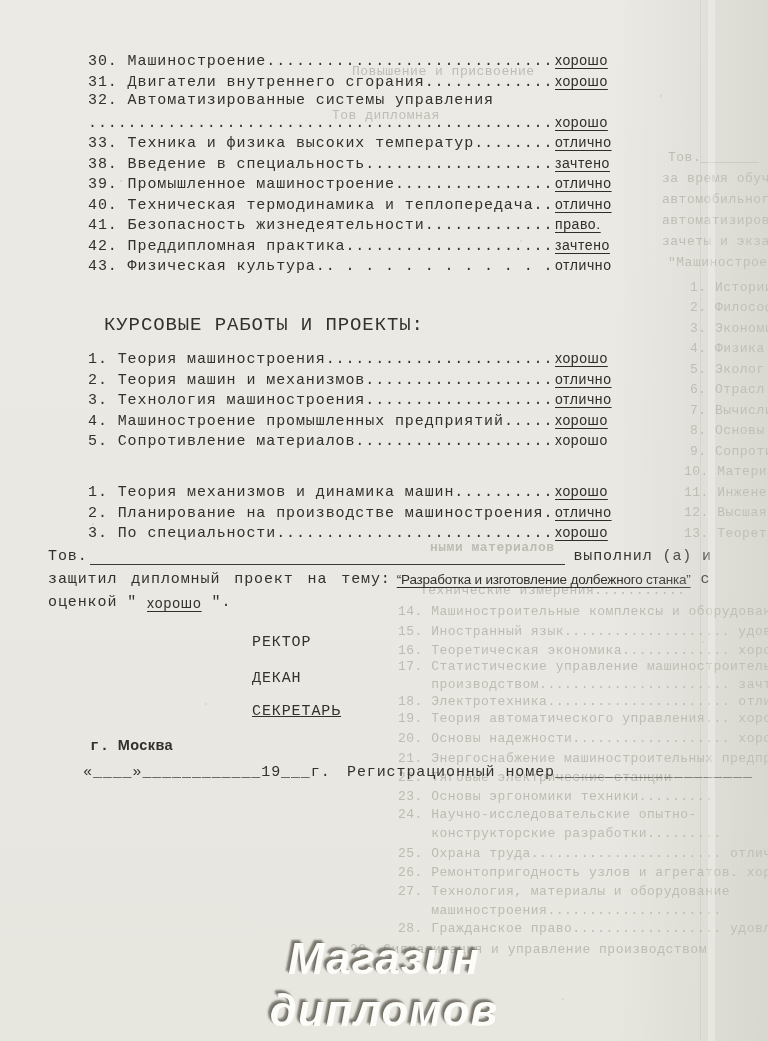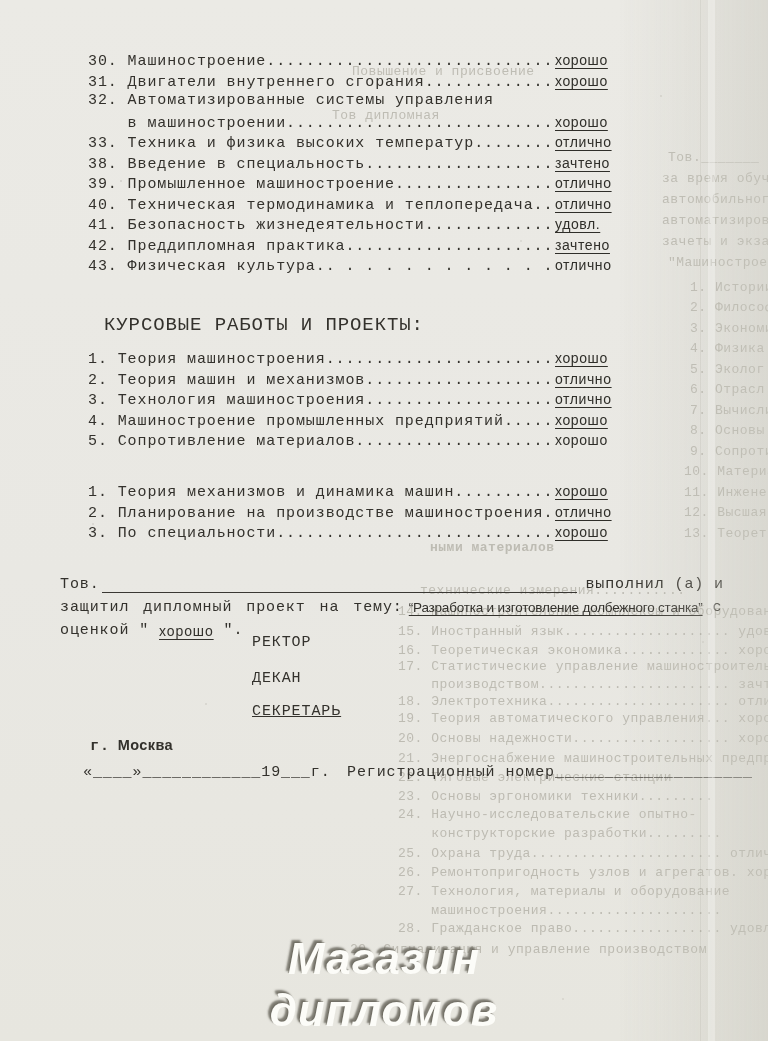--- a/index.html
+++ b/index.html
@@ -37,21 +37,21 @@
   .lbl{white-space:pre;flex:0 0 auto;}
   .leader{flex:1 1 auto;overflow:hidden;white-space:nowrap;margin-right:3px;}
   .leader.empty{visibility:hidden;}
   .grade{flex:0 0 76px;font-family:"Liberation Sans",sans-serif;
     font-size:14px;letter-spacing:.6px;color:#2f2e29;white-space:nowrap;}
   .grade.u{text-decoration:underline;text-underline-offset:3px;text-decoration-thickness:1.2px;}
   .grade.hidden{visibility:hidden;}
 
   .heading{position:absolute;font-size:19px;letter-spacing:.9px;white-space:pre;}
 
-  .para{position:absolute;left:60px;width:664px;font-size:15px;letter-spacing:.9px;margin-top:28px;}
+  .para{position:absolute;left:48px;width:664px;font-size:15px;letter-spacing:.9px;}
   .para .line{display:flex;align-items:flex-end;height:23px;line-height:20px;white-space:pre;}
   .blank-line{flex:1 1 auto;height:14px;border-bottom:1.2px solid #3a3833;margin:0 8px 2px 2px;}
   .theme{font-family:"Liberation Sans",sans-serif;font-size:13.5px;letter-spacing:-.2px;
     text-decoration:underline;text-underline-offset:3px;margin-left:6px;white-space:nowrap;}
   .grade-inline{font-family:"Liberation Sans",sans-serif;font-size:14px;
     text-decoration:underline;text-underline-offset:3px;}
 
   .sig{position:absolute;left:252px;font-size:15px;letter-spacing:.9px;}
   .place{position:absolute;left:90px;top:737px;font-size:15px;letter-spacing:.9px;font-weight:bold;}
   .place .city{font-family:"Liberation Sans",sans-serif;font-size:14.5px;letter-spacing:.4px;margin-left:8px;}
@@ -127,21 +127,20 @@
     <span class="lbl">31. Двигатели внутреннего сгорания</span>
     <span class="leader">........................................................................................................................</span>
     <span class="grade u">хорошо</span>
   </div>
         <div class="row">
     <span class="lbl">32. Автоматизированные системы управления</span>
     <span class="leader empty"></span>
     <span class="grade hidden"></span>
   </div>
         <div class="row">
-    <span class="lbl">    в машиностроении</span>
     <span class="leader">........................................................................................................................</span>
     <span class="grade u">хорошо</span>
   </div>
         <div class="row">
     <span class="lbl">33. Техника и физика высоких температур</span>
     <span class="leader">........................................................................................................................</span>
     <span class="grade u">отлично</span>
   </div>
         <div class="row">
     <span class="lbl">38. Введение в специальность</span>
@@ -154,21 +153,21 @@
     <span class="grade u">отлично</span>
   </div>
         <div class="row">
     <span class="lbl">40. Техническая термодинамика и теплопередача</span>
     <span class="leader">........................................................................................................................</span>
     <span class="grade u">отлично</span>
   </div>
         <div class="row">
     <span class="lbl">41. Безопасность жизнедеятельности</span>
     <span class="leader">........................................................................................................................</span>
-    <span class="grade u">удовл.</span>
+    <span class="grade u">право.</span>
   </div>
         <div class="row">
     <span class="lbl">42. Преддипломная практика</span>
     <span class="leader">........................................................................................................................</span>
     <span class="grade u">зачтено</span>
   </div>
         <div class="row">
     <span class="lbl">43. Физическая культура.</span>
     <span class="leader">. . . . . . . . . . . . . . . . . . . . . . . . . . . . . . . . . . . . . . . . . . . . . . . . . . . . . . . . . . . . </span>
     <span class="grade">отлично</span>

